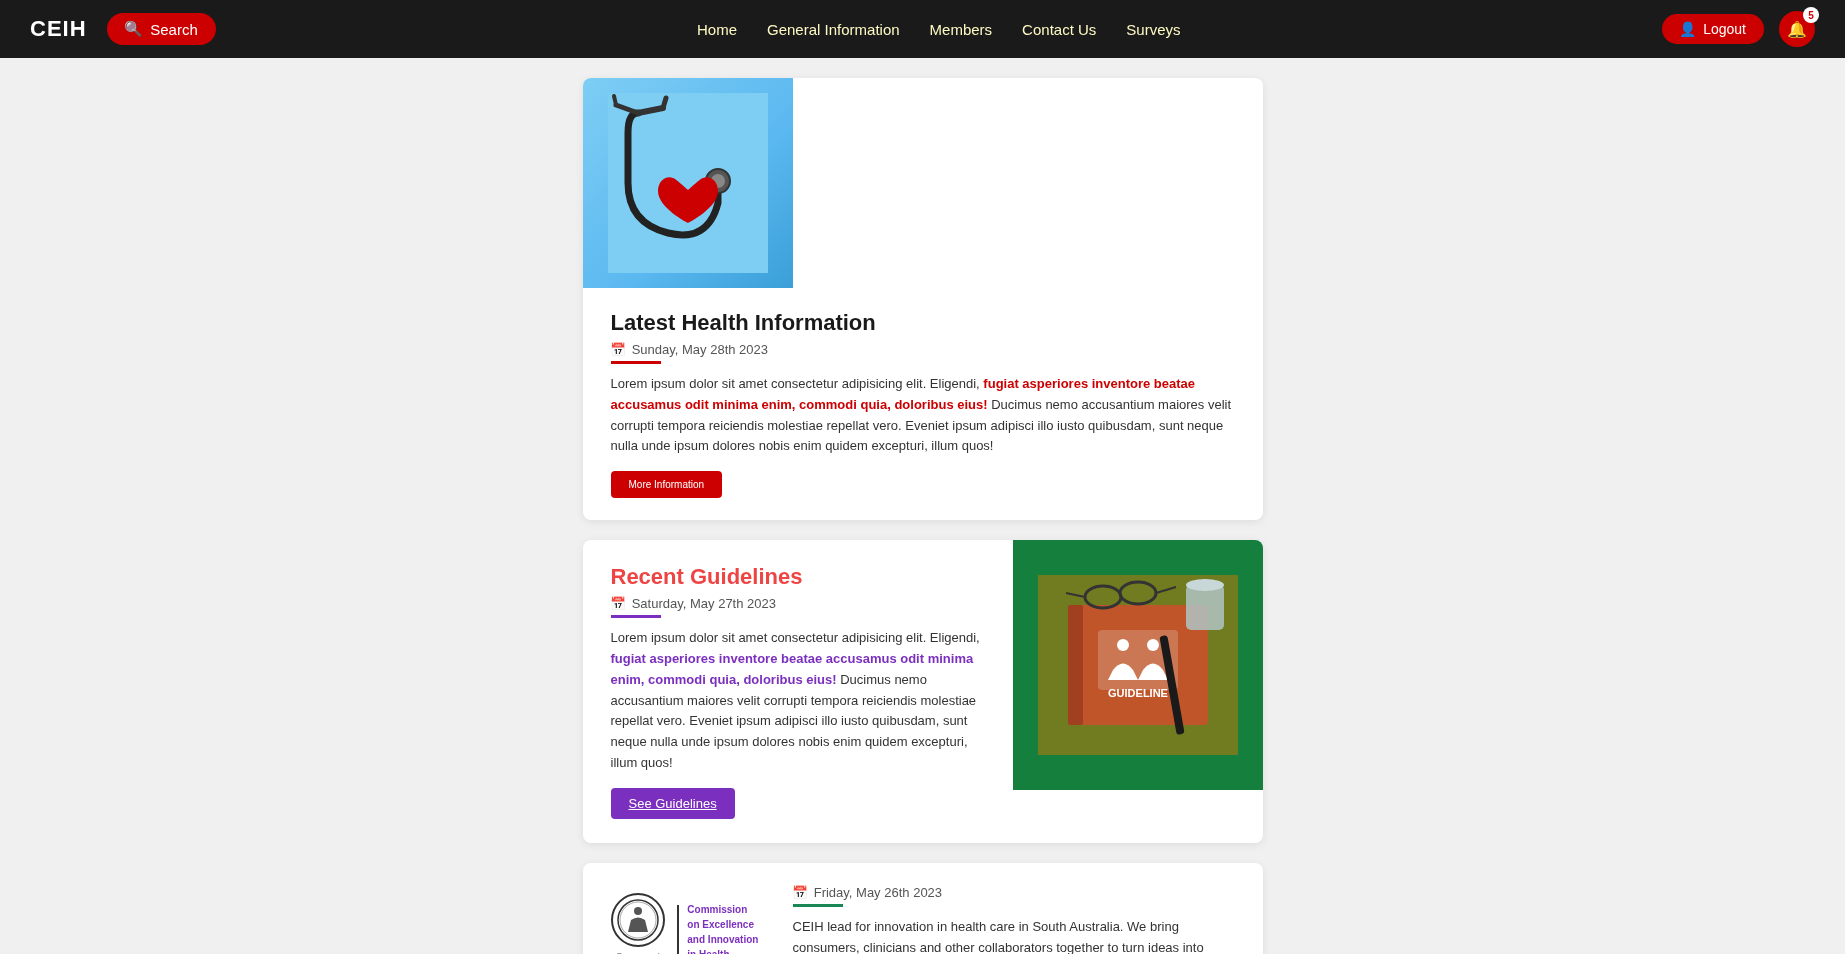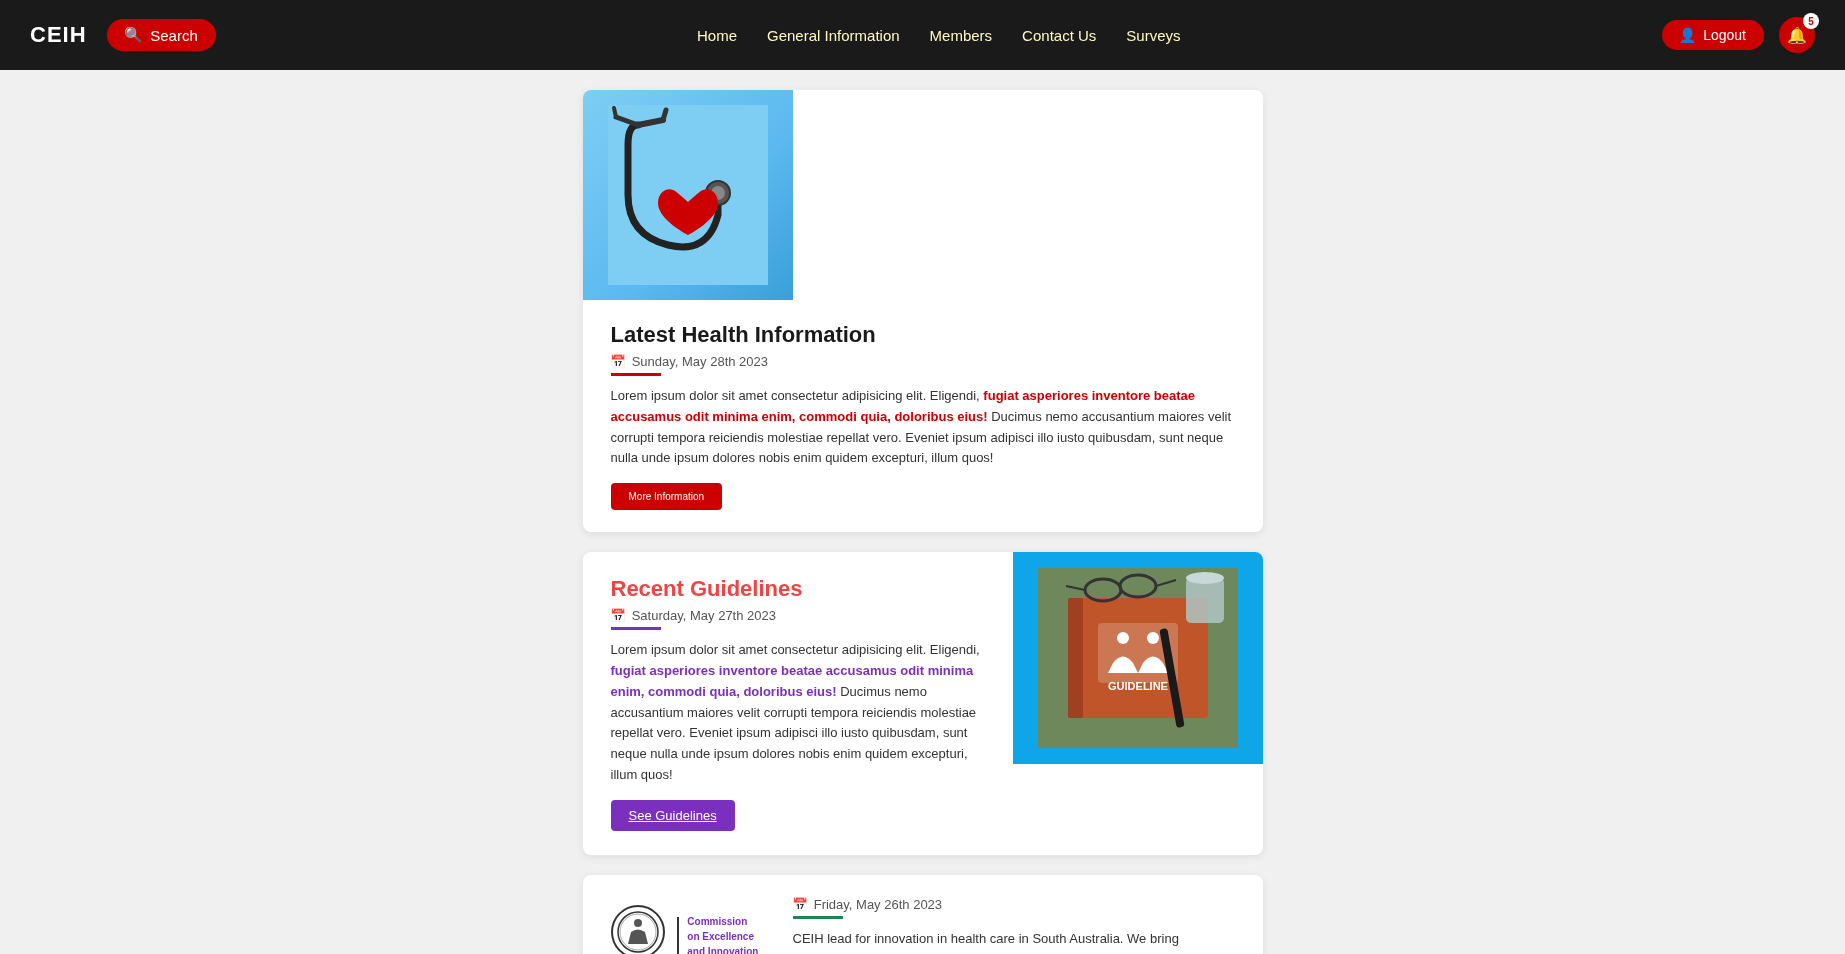--- a/index.html
+++ b/index.html
@@ -1,21 +1,21 @@
 <!DOCTYPE html>
 <html><head>
   <meta charset="utf-8">
   <style>
     * { margin: 0; padding: 0; box-sizing: border-box; }
     body { font-family: Arial, sans-serif; background: #f0f0f0; min-height: 954px; width: 1845px; }
 
     
     .navbar {
       background: #1a1a1a;
-      height: 70px;
+      height: 58px;
       display: flex;
       align-items: center;
       padding: 0 30px;
       justify-content: space-between;
     }
     .navbar-left { display: flex; align-items: center; gap: 20px; }
     .navbar-brand {
       color: white;
       font-size: 22px;
       font-weight: bold;
@@ -205,22 +205,22 @@
     }
     .card2-text h2 {
       font-size: 22px;
       font-weight: bold;
       color: #ef4444;
       margin-bottom: 6px;
     }
     .card2-img {
       width: 250px;
       min-width: 250px;
-      height: 212px;
-      background: #0ea5e9;
+      height: 250px;
+      background: #15803d;
       position: relative;
       overflow: hidden;
       display: flex;
       align-items: center;
       justify-content: center;
     }
 
     
     .card3-inner {
       display: flex;

